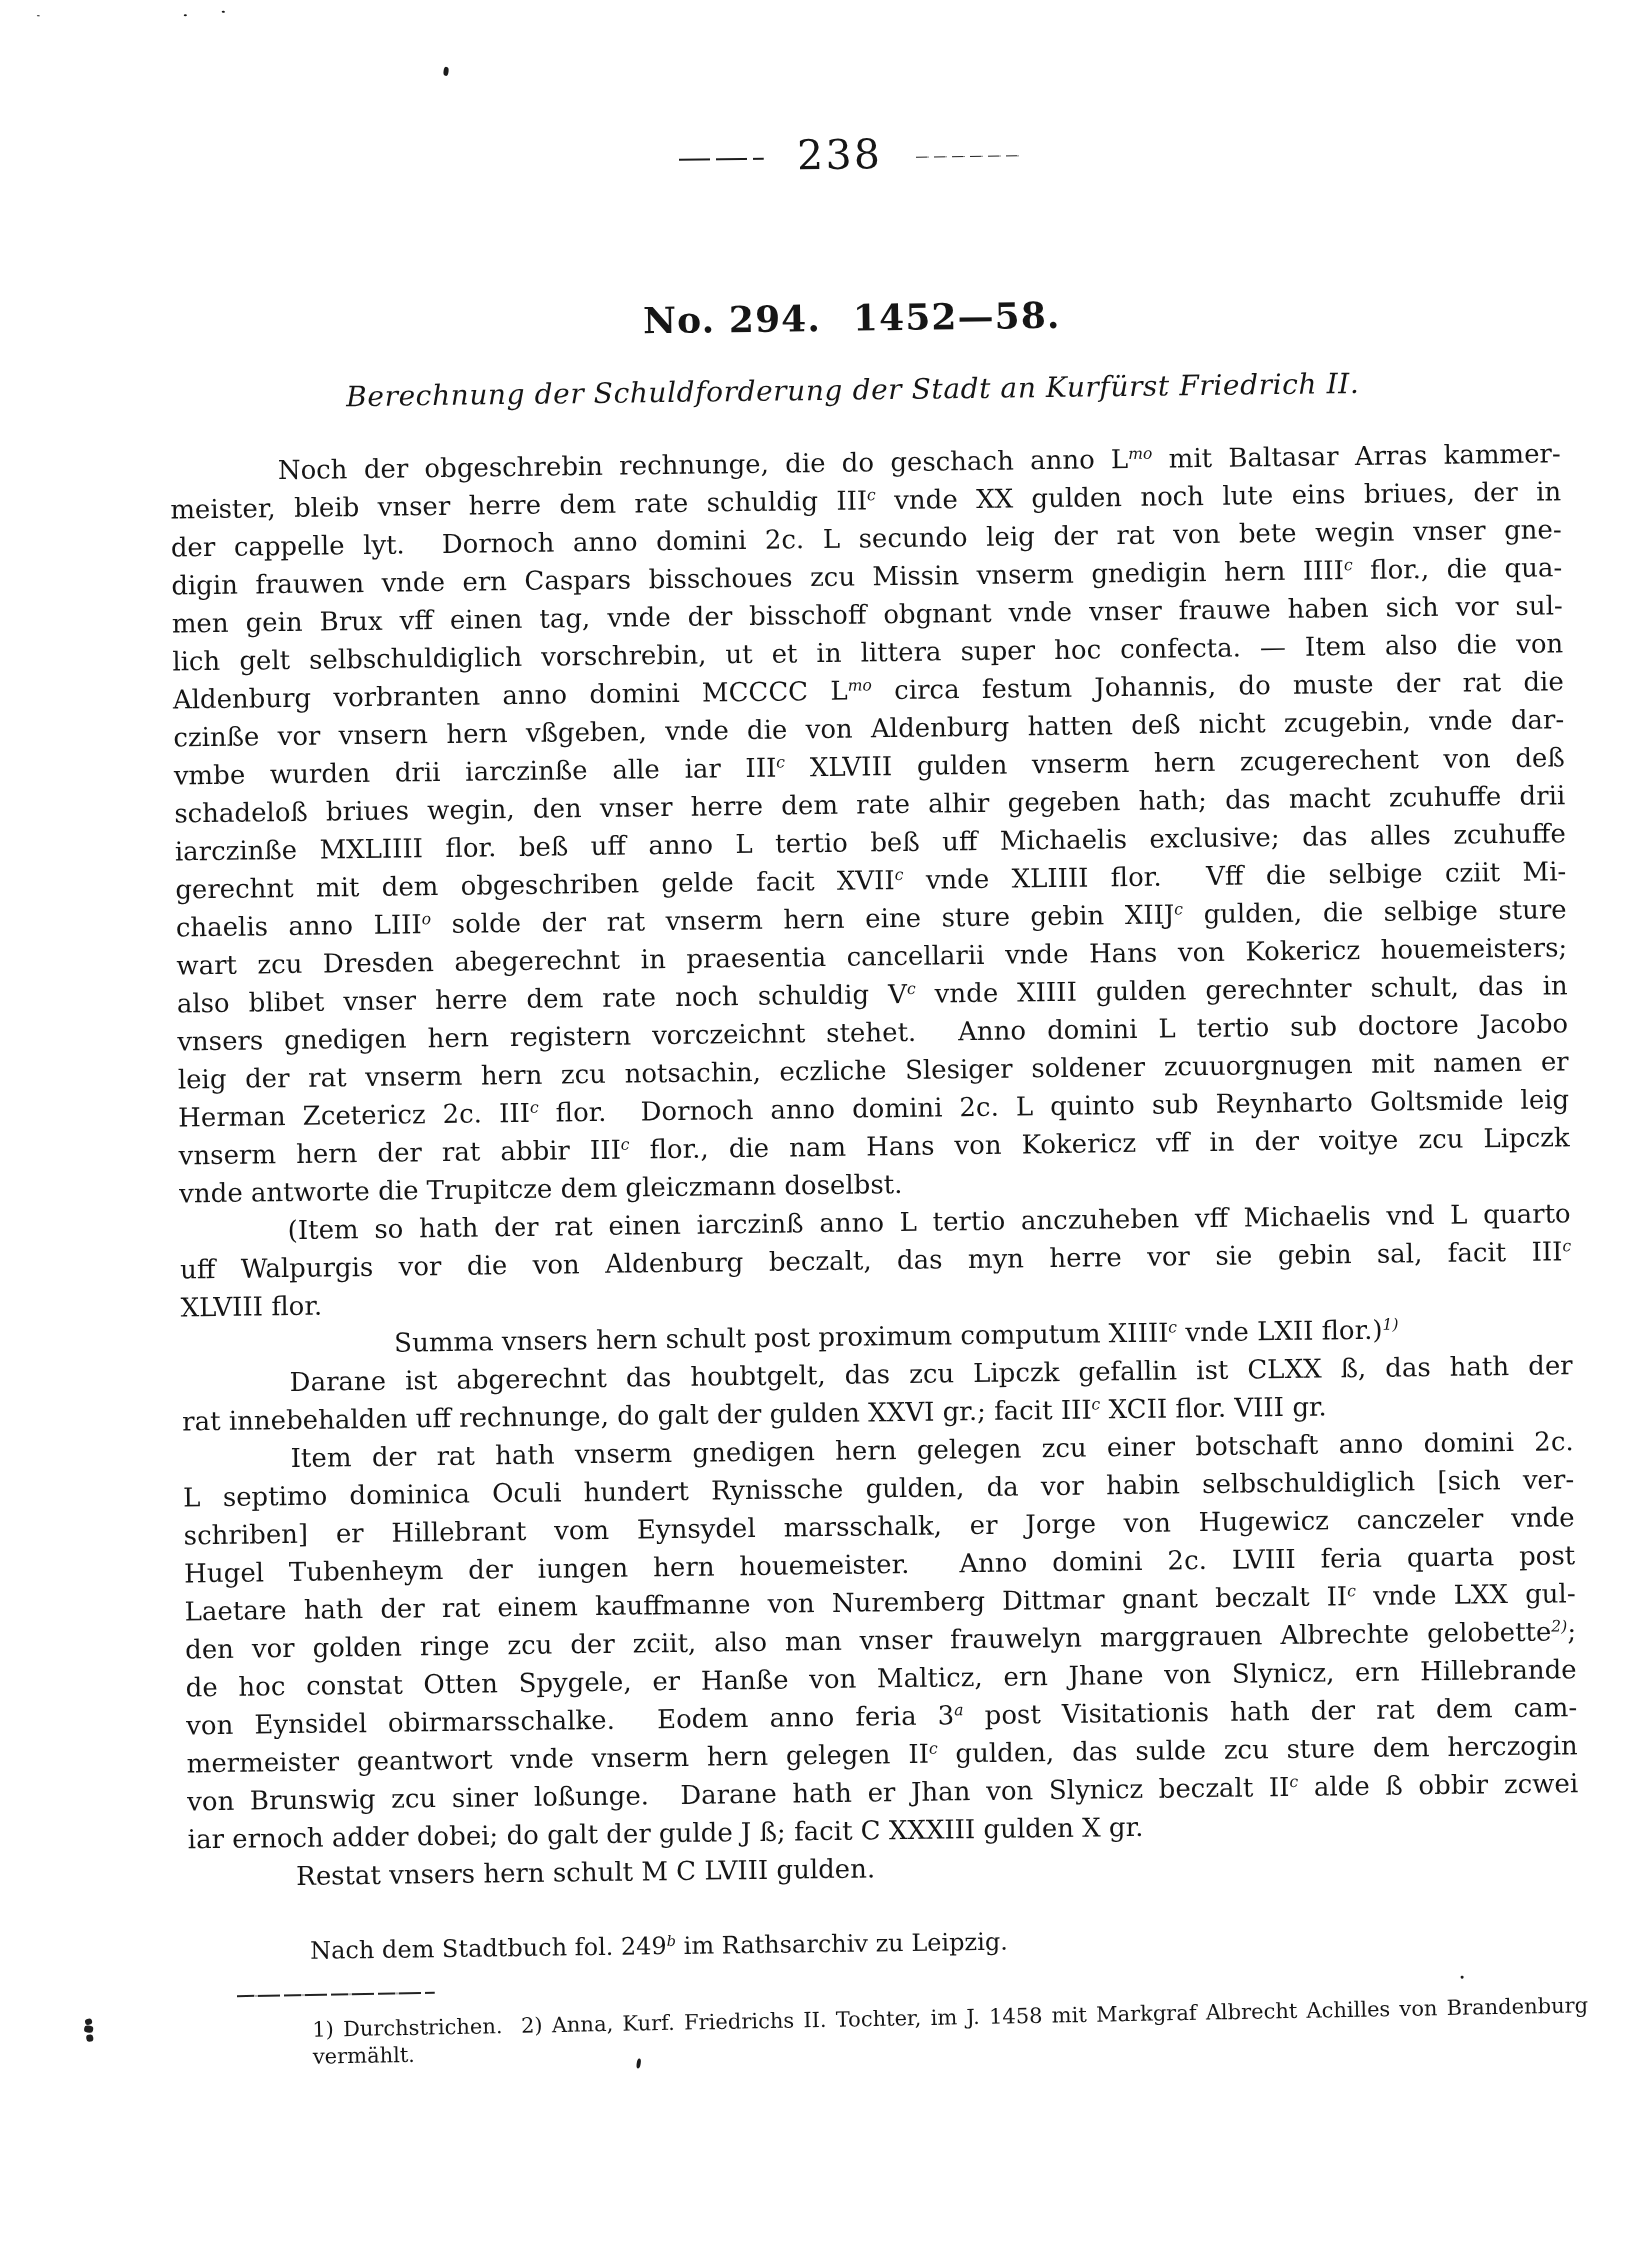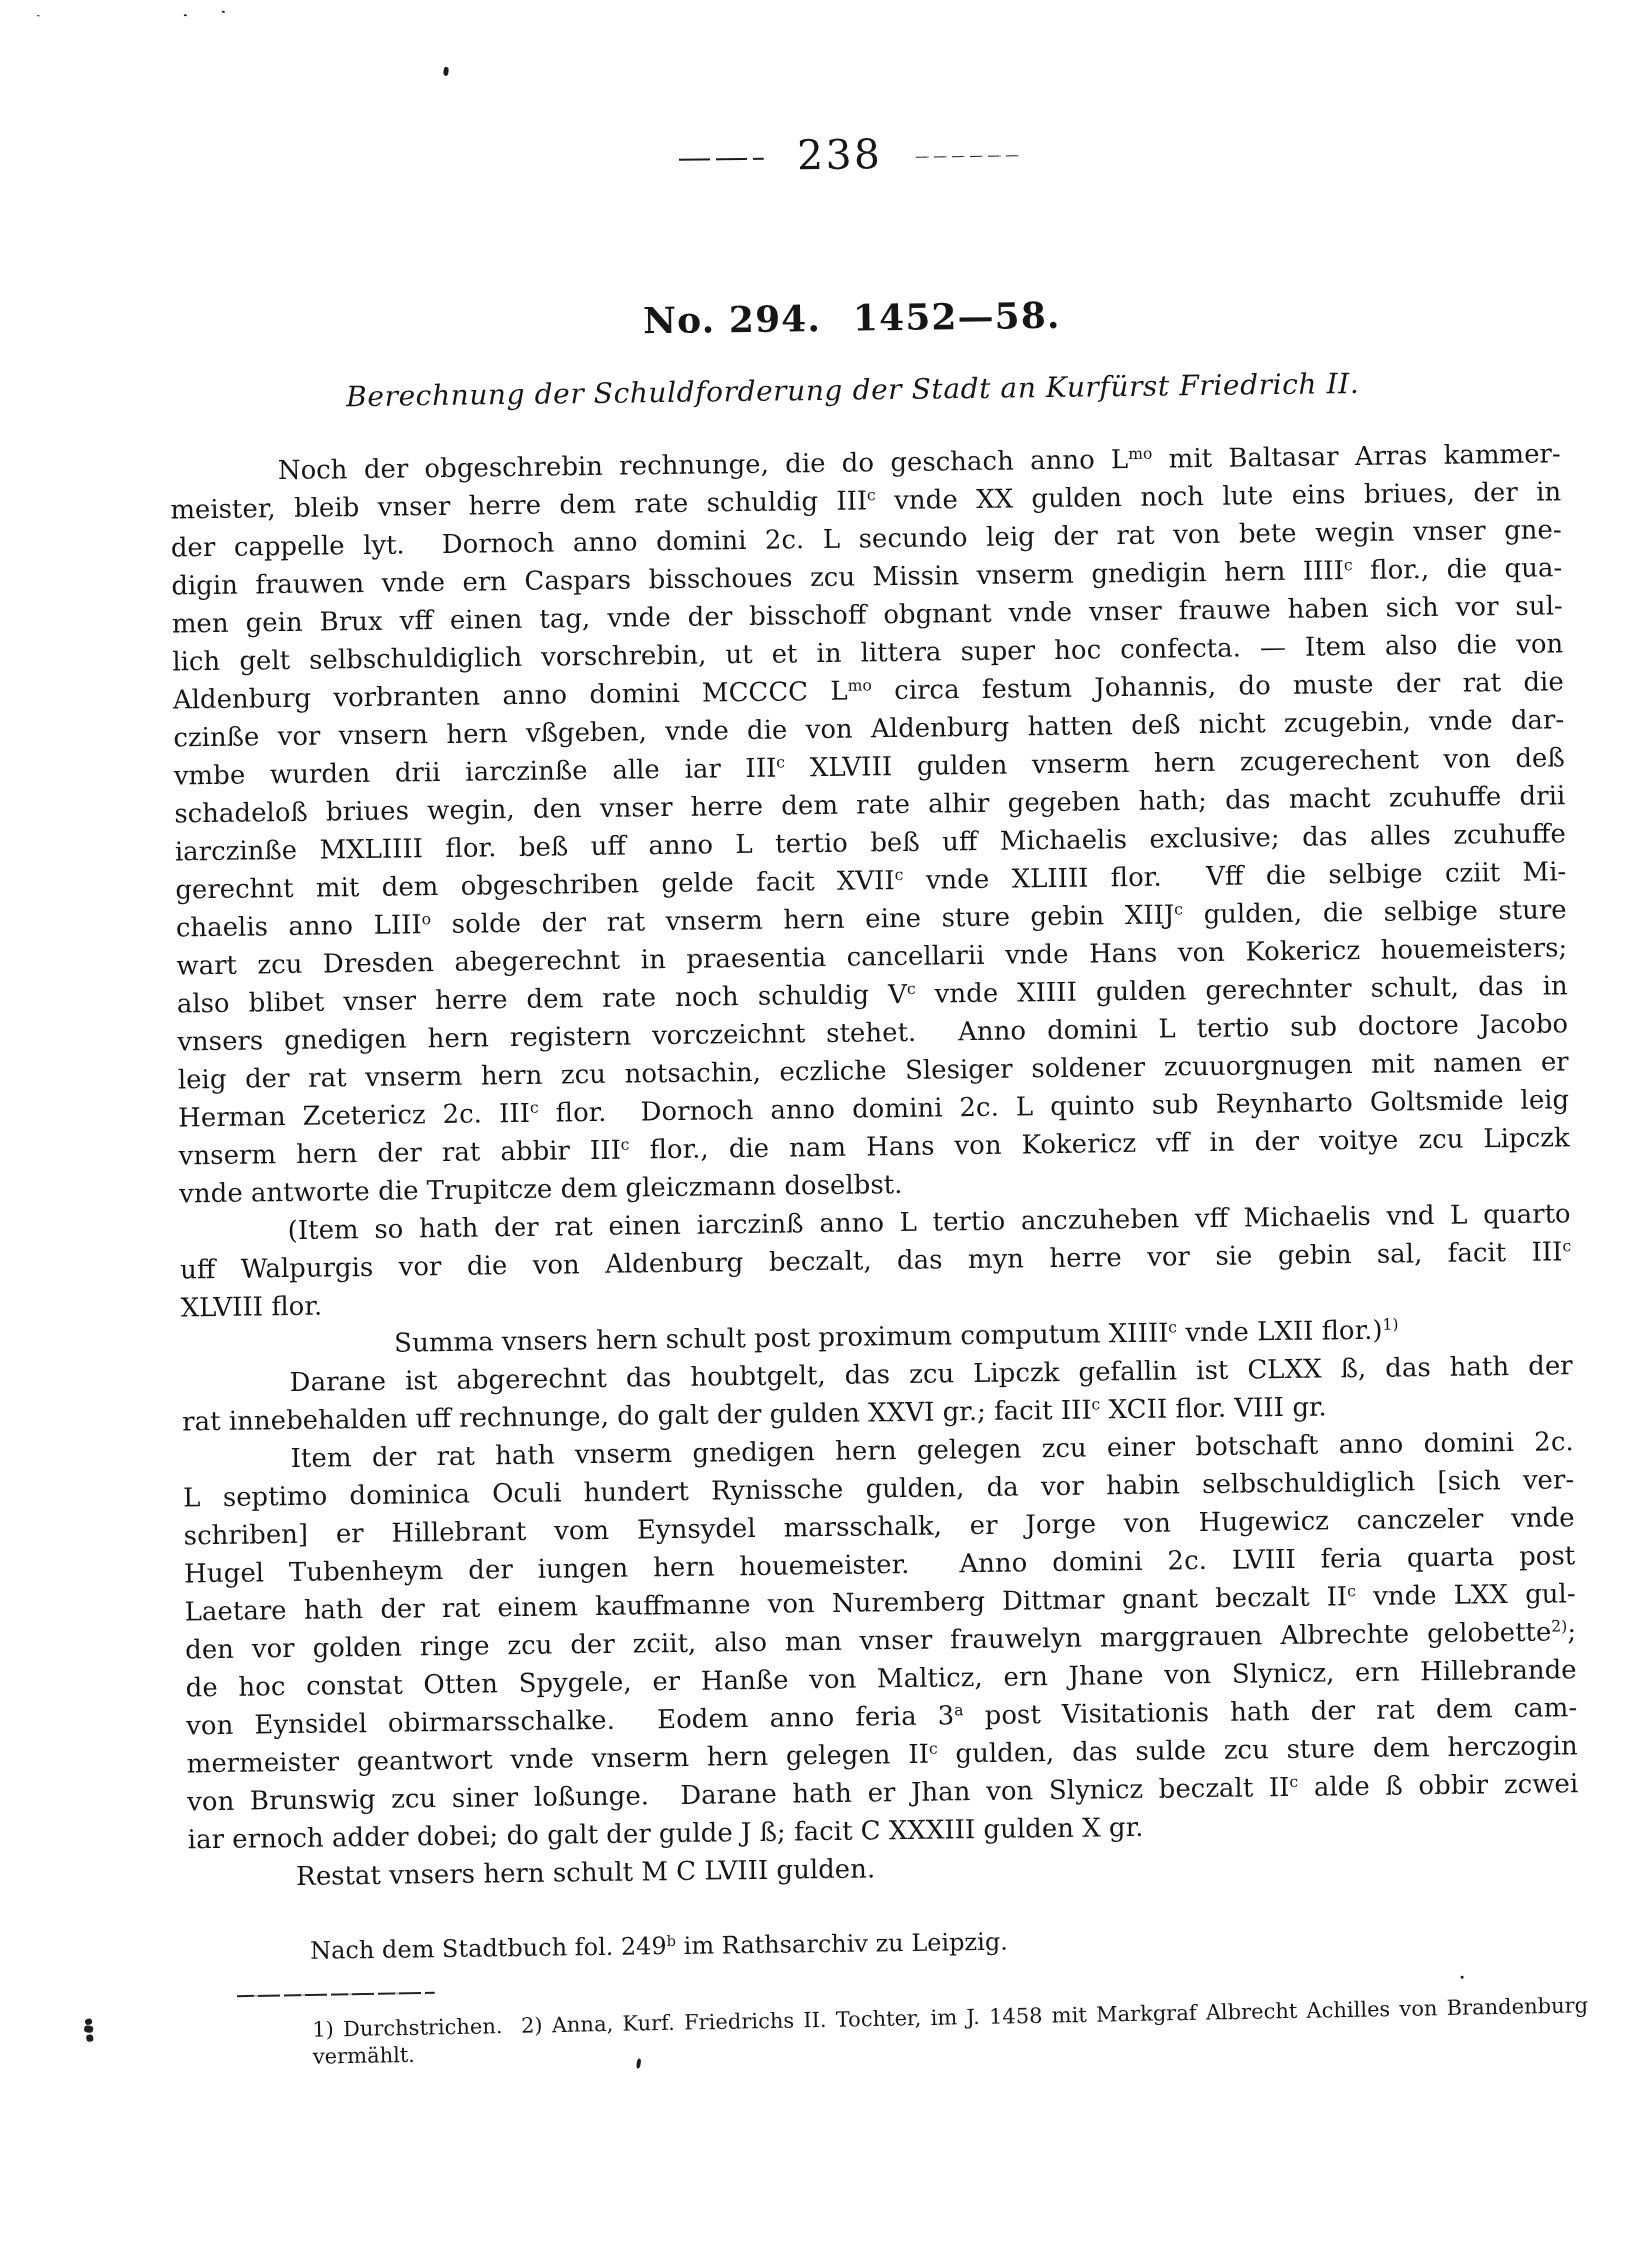--- a/index.html
+++ b/index.html
@@ -39,21 +39,21 @@
   
   .body-text{
     position:absolute; left:179px; top:444px; width:1391px;
   }
   .line{
     font-size:26px; line-height:38px;
     text-align:justify; text-align-last:justify;
     white-space:normal;
   }
   .line.last{ text-align-last:left; }
-  sup{ font-size:60%; line-height:0; vertical-align:baseline; position:relative; top:-0.55em; letter-spacing:0; }
+  sup{ font-size:60%; line-height:0; vertical-align:baseline; position:relative; top:-0.55em; letter-spacing:0;font-style:italic; }
 
   
   .source-line{
     position:absolute; left:300px; top:1929px; width:1192px;
     font-size:24px; line-height:1.25;
   }
 
   
   .fnrule{
     position:absolute; left:226px; top:1987px; width:198px; height:2.3px;

